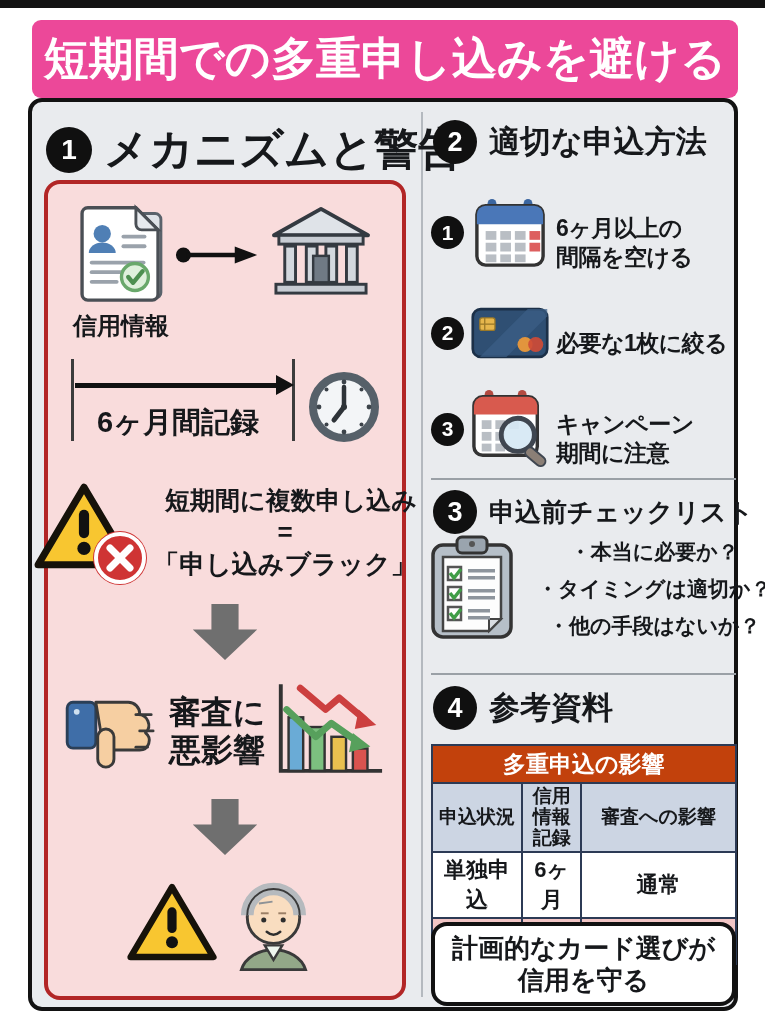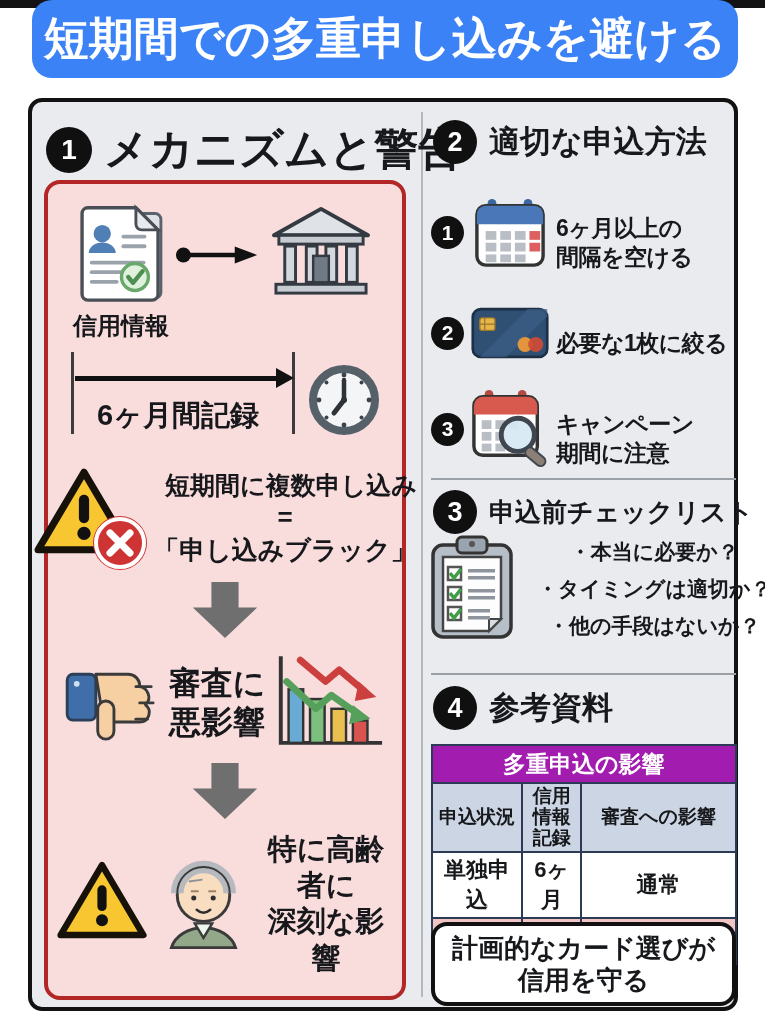--- a/index.html
+++ b/index.html
@@ -2,22 +2,22 @@
 <html><head>
 <meta charset="utf-8">
 <style>
   * { margin:0; padding:0; box-sizing:border-box; }
   html,body { background:#ffffff; }
   body { font-family:"Liberation Sans","DejaVu Sans",sans-serif; color:#16181b; }
   .page { position:relative; width:765px; height:1024px; background:#fff; overflow:hidden; }
 
   .top-strip { position:absolute; left:0; top:0; width:765px; height:8px; background:#131313; }
 
-  .title-banner { position:absolute; left:32px; top:0; width:706px; height:78px;
-    background:#3b82f6; border-radius:20px; display:flex; align-items:center; justify-content:center; }
+  .title-banner { position:absolute; left:32px; top:20px; width:706px; height:78px;
+    background:#ec4899; border-radius:9px; display:flex; align-items:center; justify-content:center; }
   .title-banner span { color:#fff; font-size:45px; font-weight:900; letter-spacing:0px; white-space:nowrap; }
 
   .card { position:absolute; left:28px; top:98px; width:710px; height:913px;
     background:#e9ebee; border:4px solid #121212; border-radius:14px; }
 
   .col-divider { position:absolute; left:389px; top:10px; bottom:10px; width:2px; background:#b4b9bf; }
 
   
   .num { background:#101010; color:#fff; border-radius:50%; display:flex;
     align-items:center; justify-content:center; font-weight:900; flex:0 0 auto; }
@@ -86,21 +86,21 @@
   .dv-1 { top:376px; } .dv-2 { top:571px; }
 
   .checklist-row { position:absolute; top:433px; left:0; display:flex; align-items:center; gap:24px;text-align:center; }
   .checklist { display:flex; flex-direction:column; gap:9px; }
   .checklist .ck { font-size:21px; font-weight:900; white-space:nowrap; }
 
   table.ref { position:absolute; top:642px; left:0; width:100%; border-collapse:collapse;
     background:#fff; }
   table.ref th, table.ref td { border:2.5px solid #2c3a55; text-align:center; vertical-align:middle;
     font-weight:900; padding:2px 1px; }
-  .tbl-title th { background:#a21caf; color:#fff; font-size:23px; height:38px; }
+  .tbl-title th { background:#c2410c; color:#fff; font-size:23px; height:38px; }
   .tbl-head td { background:#ccd5e3; font-size:19px; line-height:1.1; height:50px; white-space:pre-line; }
   .tbl-row1 td { background:#ffffff; font-size:22px; height:44px; }
   .tbl-row2 td { background:#f2c5c5; font-size:22px; height:46px; white-space:nowrap; letter-spacing:-0.5px; }
 
   .conclusion { position:absolute; top:820px; left:0; right:0; height:84px; background:#fff;
     border:4px solid #111; border-radius:16px; display:flex; align-items:center; justify-content:center; }
   .conclusion .t { font-size:26px; font-weight:900; text-align:center; line-height:1.25; white-space:pre-line; }
 </style>
 </head>
 <body>
@@ -280,22 +280,20 @@
               <path d="M26 42 a27 27 0 0 1 54 0" stroke="#b6babe" stroke-width="13" fill="none"></path>
               <path d="M26 42 a27 27 0 0 1 54 0" stroke="#3a3a3a" stroke-width="2" fill="none"></path>
               <line x1="38" y1="30" x2="52" y2="28" stroke="#8e9296" stroke-width="2"></line>
               <line x1="40" y1="40" x2="48" y2="40" stroke="#9b7f66" stroke-width="2"></line>
               <line x1="58" y1="40" x2="66" y2="40" stroke="#9b7f66" stroke-width="2"></line>
               <circle cx="43" cy="47" r="2.6" fill="#2e2e2e"></circle>
               <circle cx="63" cy="47" r="2.6" fill="#2e2e2e"></circle>
               <path d="M46 59 q7 6 14 0" stroke="#2e2e2e" stroke-width="2.5" fill="none" stroke-linecap="round"></path>
             </svg>
           </span>
-          <div class="elderly-text">特に高齢者に
-深刻な影響</div>
         </div>
 
       </div>
     </div>
 
     <div class="right-col">
       <div class="r-inner">
 
         <div class="sec-head s2-head">
           <div class="num mid">2</div>

